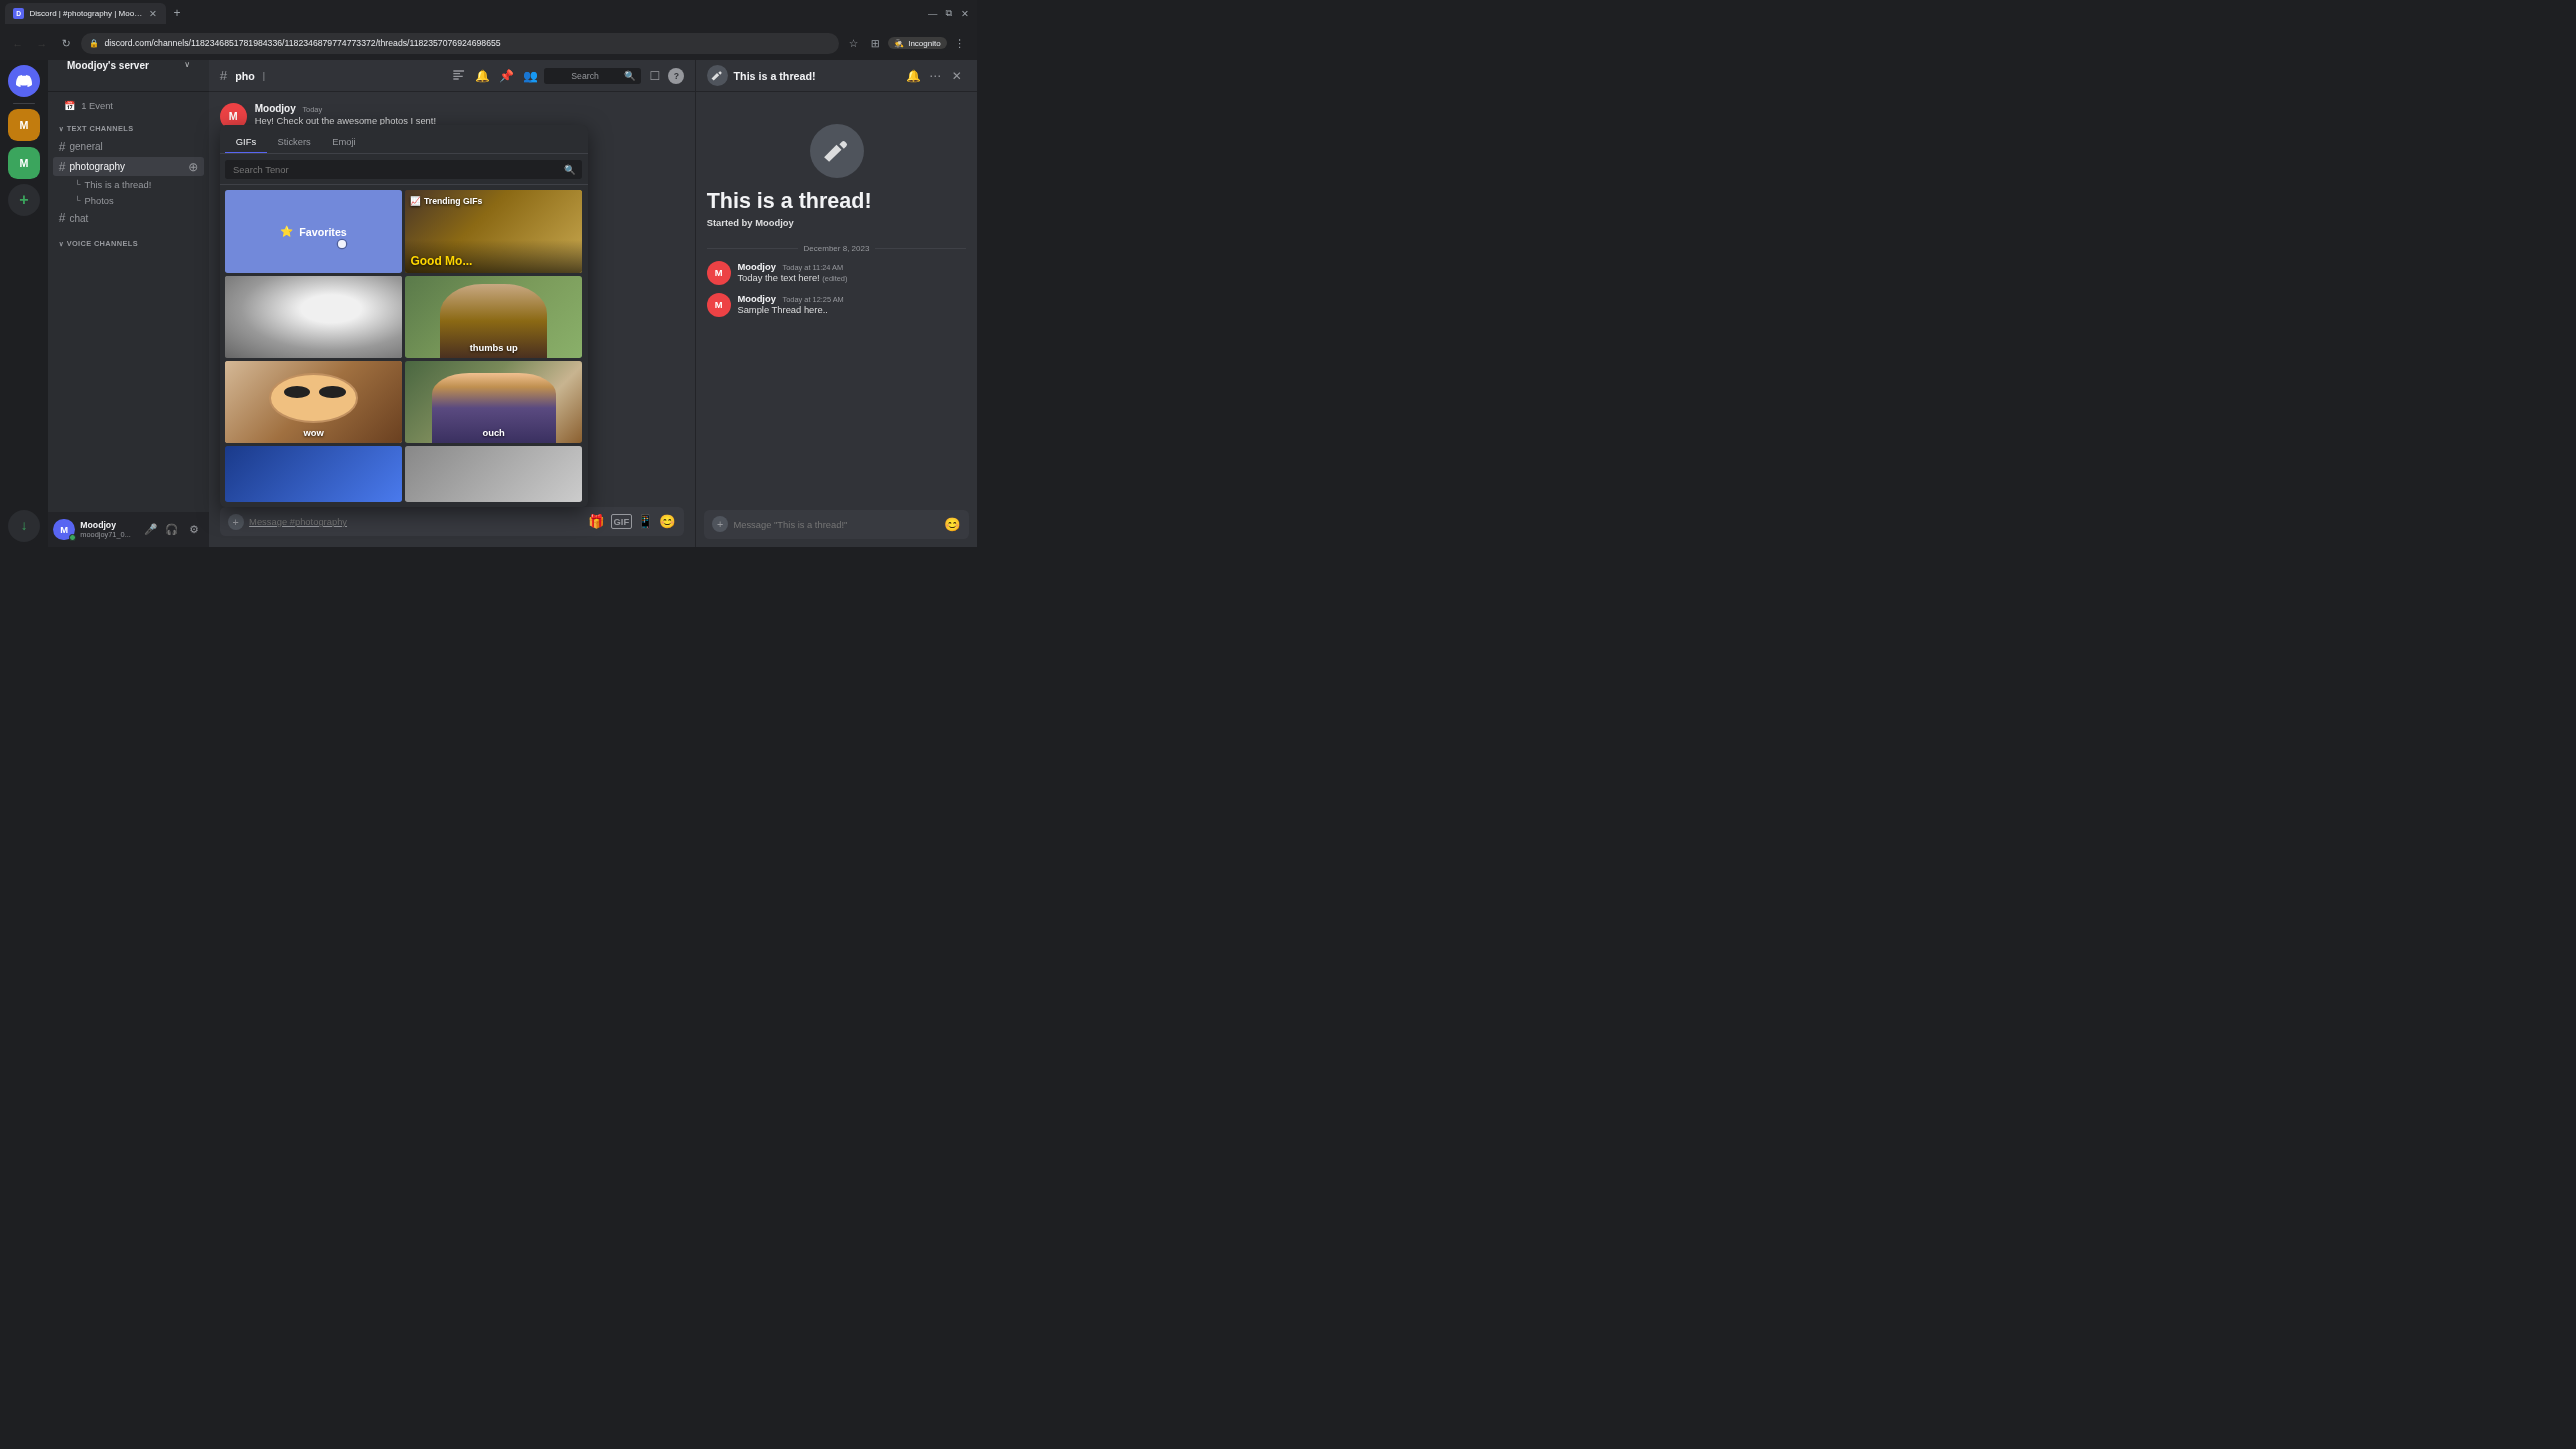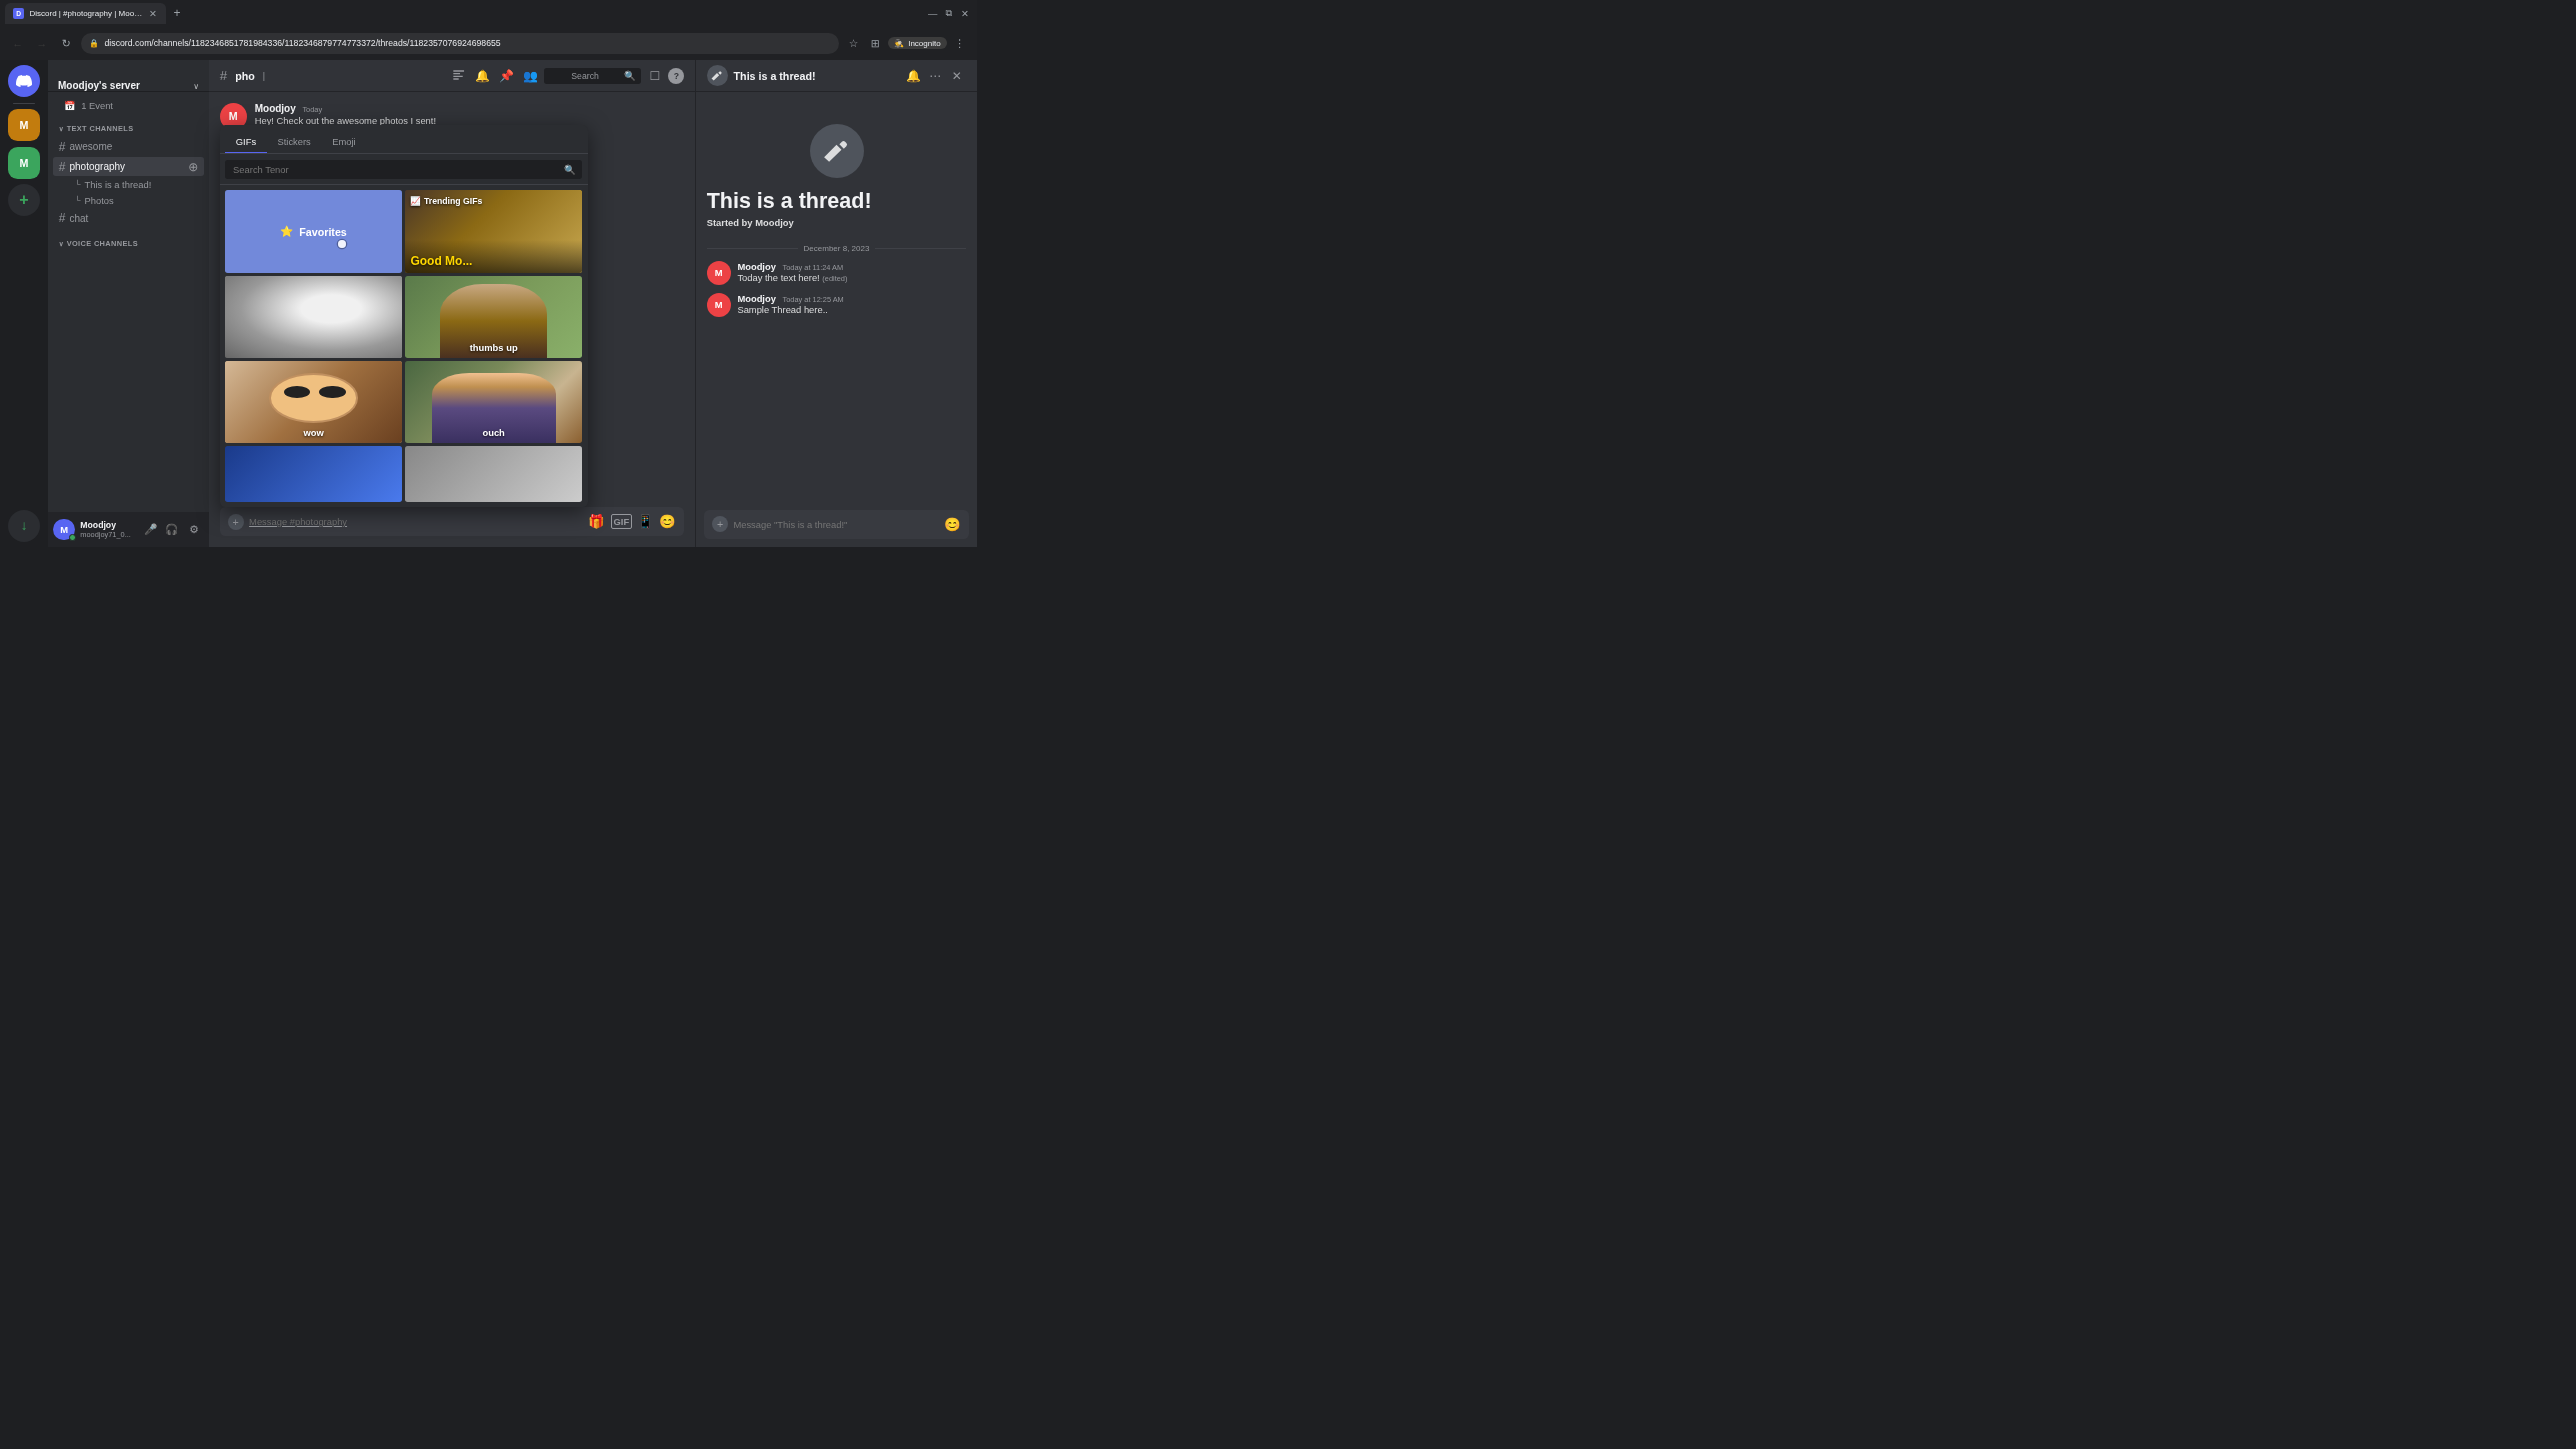--- a/index.html
+++ b/index.html
@@ -180,23 +180,23 @@
 
     
     .channel-sidebar {
       width: 161px;
       background: #2b2d31;
       display: flex;
       flex-direction: column;
     }
     .server-header {
       display: flex;
-      align-items: flex-end;
+      align-items: flex-start;
       justify-content: space-between;
-      padding: 0 10px;
+      padding: 0 19px;
       height: 32px;
       border-bottom: 0.7px solid #1e1f22;
       cursor: pointer;
     }
     .server-name {
       font-weight: 600;
       font-size: 10px;
       color: #f2f3f5;
     }
     .server-chevron { color: #b9bbbe; font-size: 8px; }
@@ -767,21 +767,21 @@
         <span>1 Event</span>
       </div>
 
       <div class="section-header">
         <span class="section-chevron">∨</span>
         <span>TEXT CHANNELS</span>
       </div>
 
       <div class="channel-item">
         <span class="channel-hash">#</span>
-        <span class="channel-name">awesome</span>
+        <span class="channel-name">general</span>
       </div>
 
       <div class="channel-item active">
         <span class="channel-hash">#</span>
         <span class="channel-name">photography</span>
         <span class="channel-add-btn">⊕</span>
       </div>
 
       <div class="thread-item">
         <span class="thread-branch">└</span>

